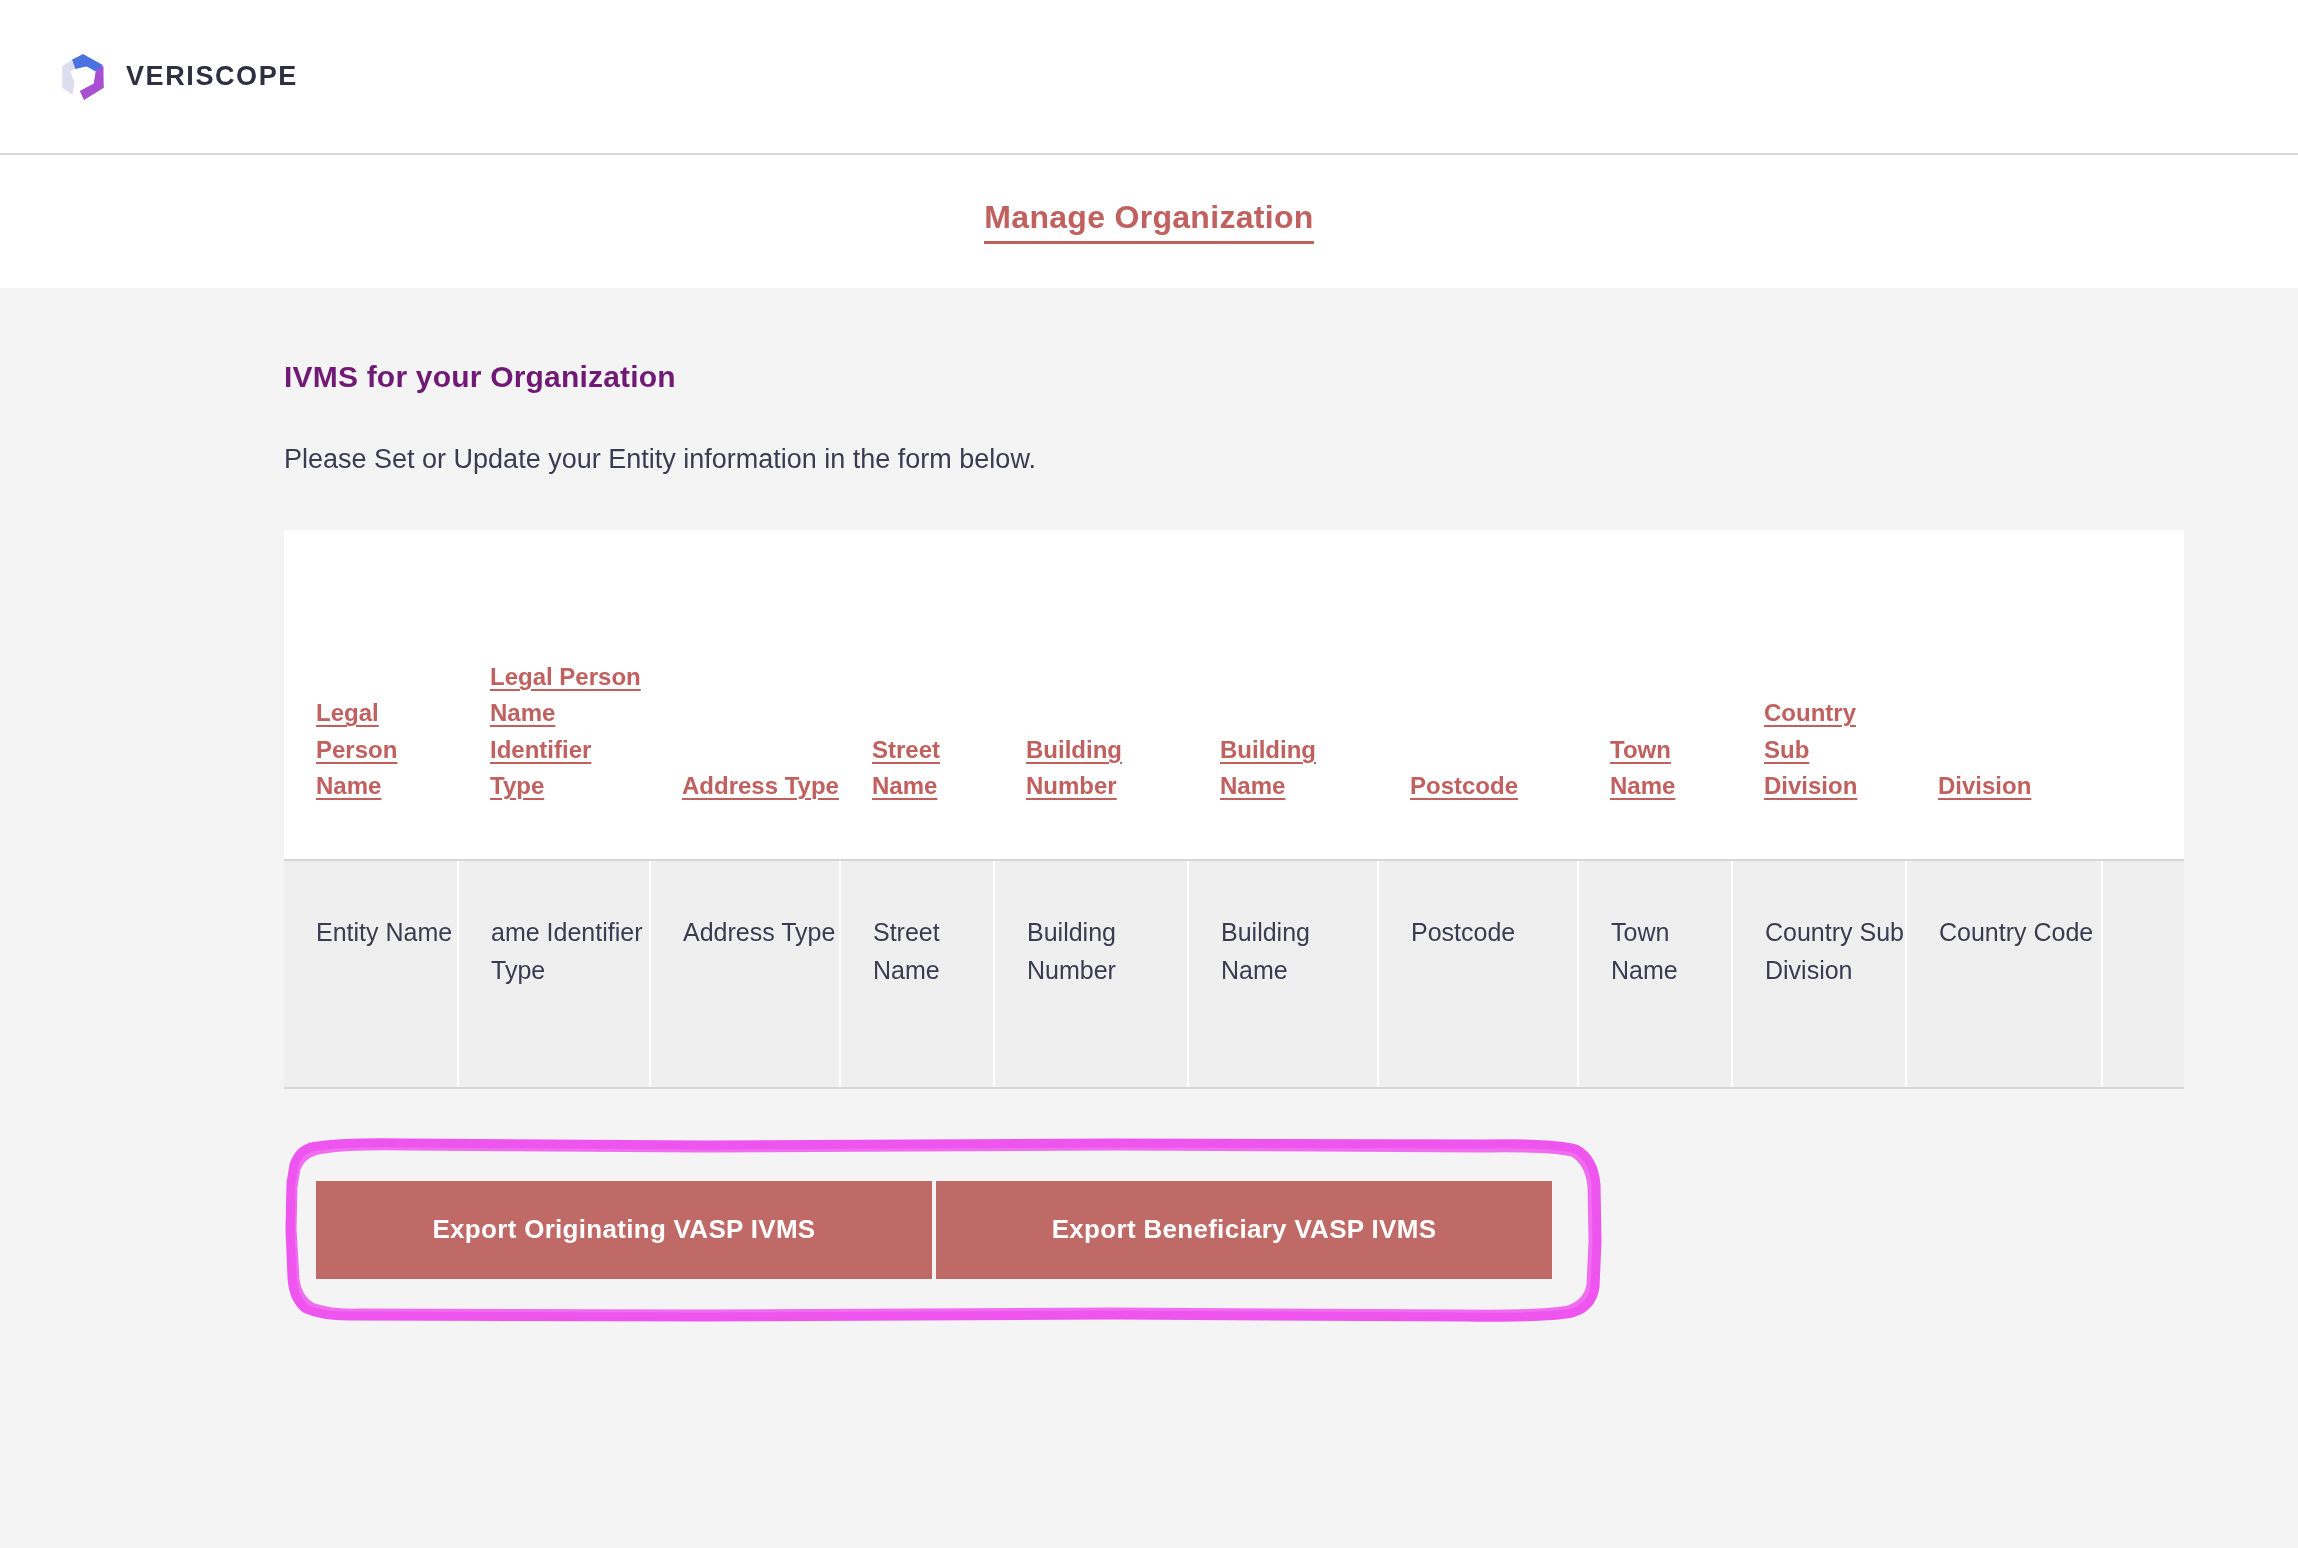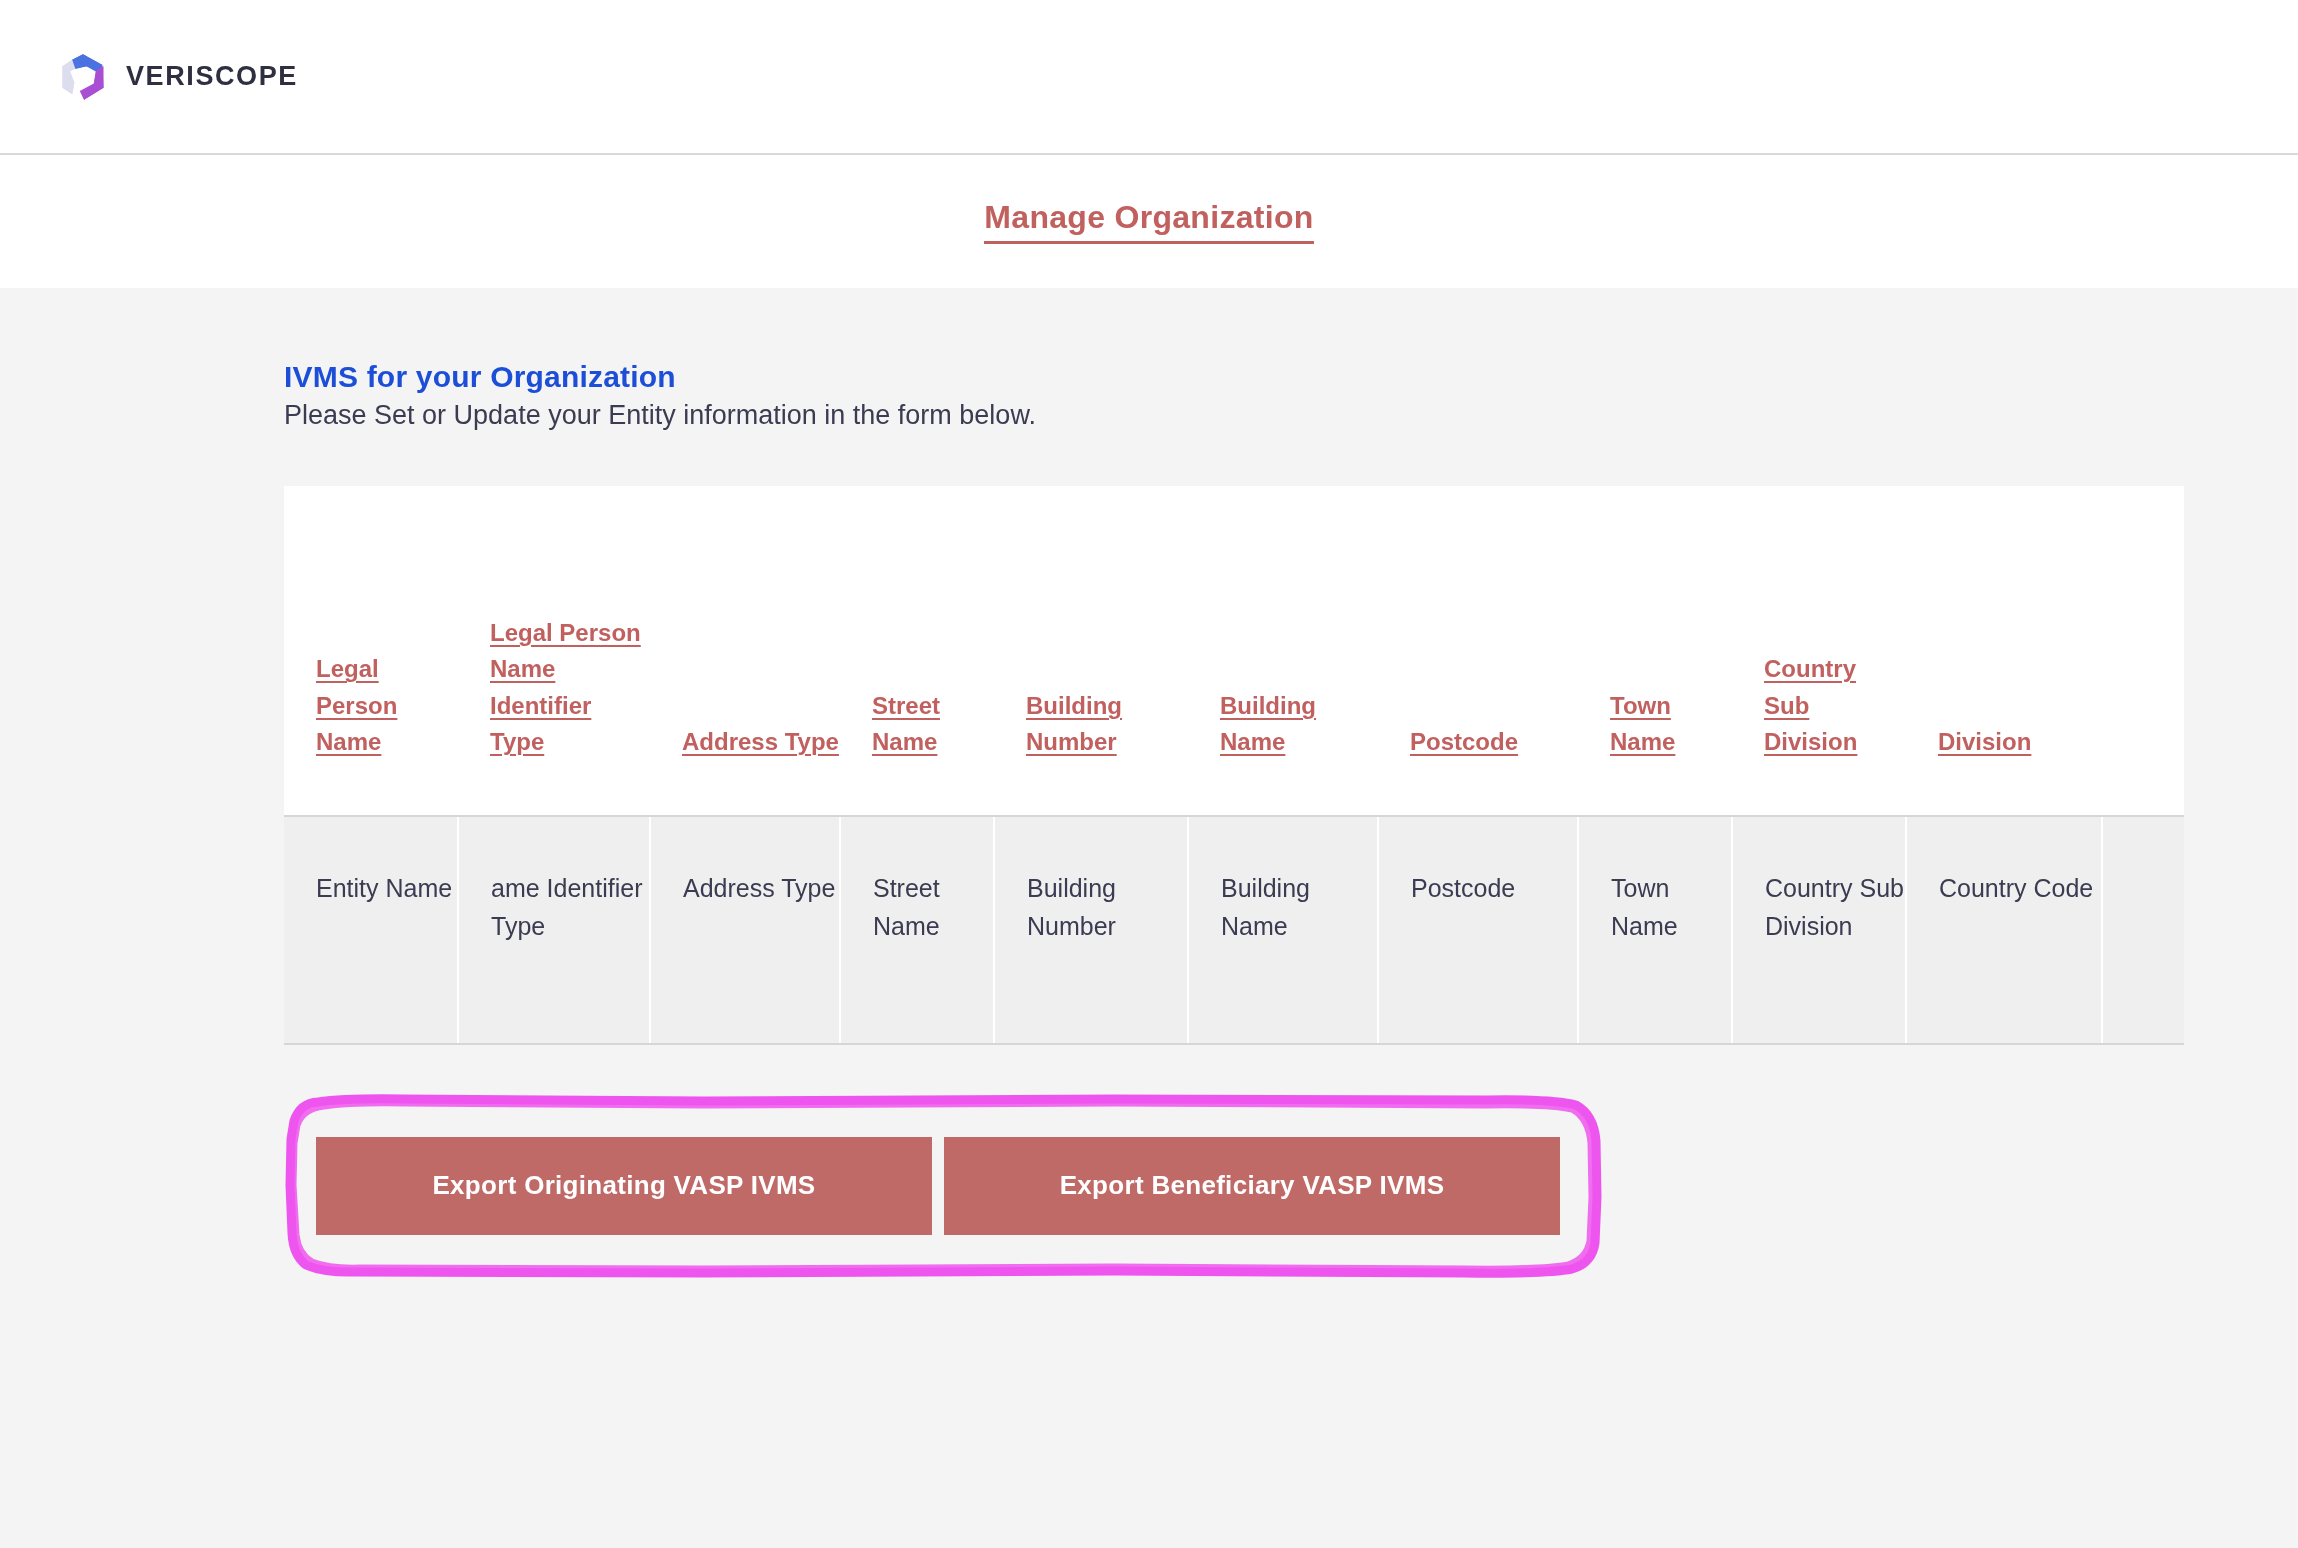--- a/index.html
+++ b/index.html
@@ -52,22 +52,23 @@
 
   
   .content {
     padding: 72px 0 0 284px;
     background: #f4f4f4;
     height: calc(1548px - 288px);
   }
   .page-title {
     font-size: 30px;
     font-weight: 700;
-    color: #1d4ed8;
+    color: #701a75;
     letter-spacing: .2px;
+    margin-bottom: 44px;
   }
   .note-block { margin-bottom: 38px; }
   .note-line, .instruction {
     font-size: 27px;
     color: #3b3b52;
     line-height: 1.62;
     font-weight: 400;
   }
   .instruction { margin-bottom: 48px; }
 
@@ -134,21 +135,21 @@
   .c9{width:196px;padding-left:32px!important}
   .c10{width:196px;padding-left:32px!important}
 
   
   .btn-zone {
     position: relative;
     margin-top: 48px;
     width: 1320px;
     padding: 44px 32px;
   }
-  .btn-row { display: flex; gap: 12px; position: relative; z-index: 2; }
+  .btn-row { display: flex; gap: 4px; position: relative; z-index: 2; }
   .export-btn {
     background: #c06a68;
     color: #ffffff;
     border: none;
     font-family: "Liberation Sans", sans-serif;
     font-size: 26px;
     font-weight: 700;
     letter-spacing: .3px;
     height: 98px;
     cursor: pointer;

